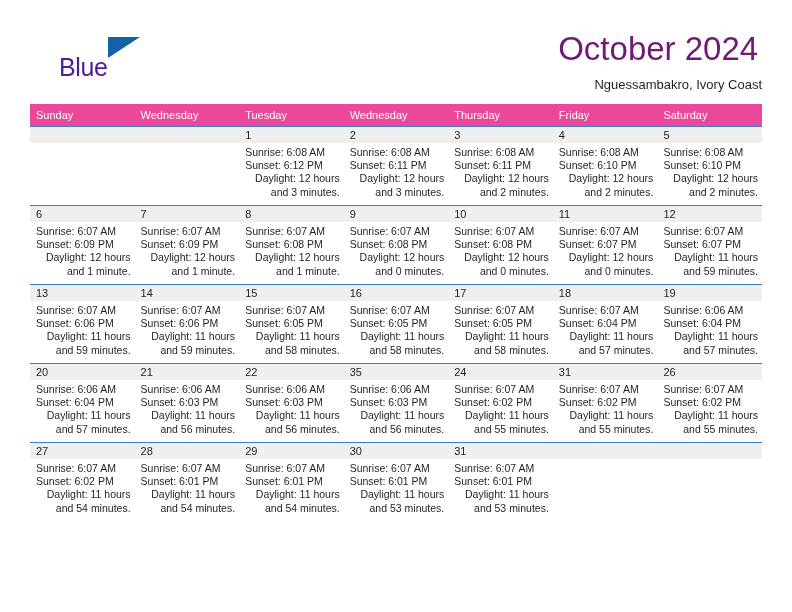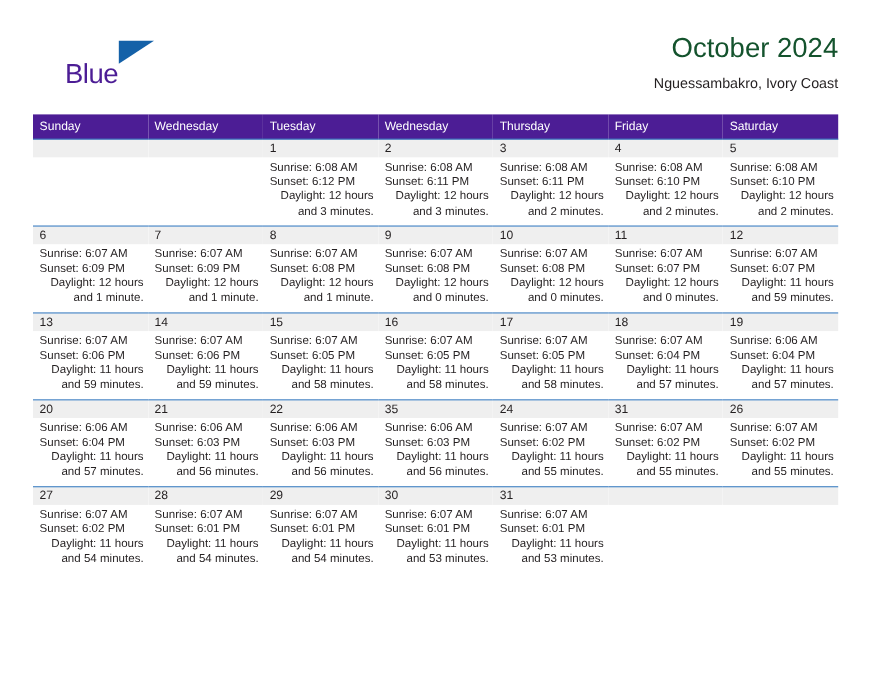--- a/index.html
+++ b/index.html
@@ -67,44 +67,45 @@
     border-bottom: 21px solid transparent;
   }
 
   .title-block {
     position: absolute;
     right: 0;
     top: 0;
     text-align: right;
   }
   .cal-title {
-    font-size: 25px;
-    color: #14532d;
+    font-size: 33px;
+    color: #701a75;
     line-height: 1.15;
     white-space: nowrap;
+    text-align: center;
   }
   .cal-subtitle {
     font-size: 13px;
     color: #231f20;
     margin-top: 9px;
     white-space: nowrap;
     margin-left: 40px;
   }
 
   
   .calendar {
     position: absolute;
     left: 30px;
     top: 104px;
     width: 732px;
     border-collapse: collapse;
     table-layout: fixed;
   }
   .calendar th {
-    background: #4c1d95;
+    background: #ec4899;
     color: #ffffff;
     font-size: 11px;
     font-weight: normal;
     text-align: left;
     padding: 5px 0 5px 6px;
     height: 11px;
     border: none;
   }
   .calendar td {
     vertical-align: top;

